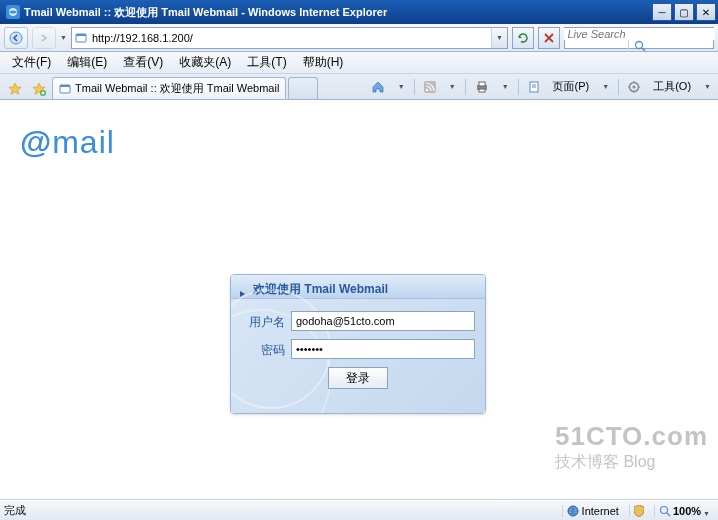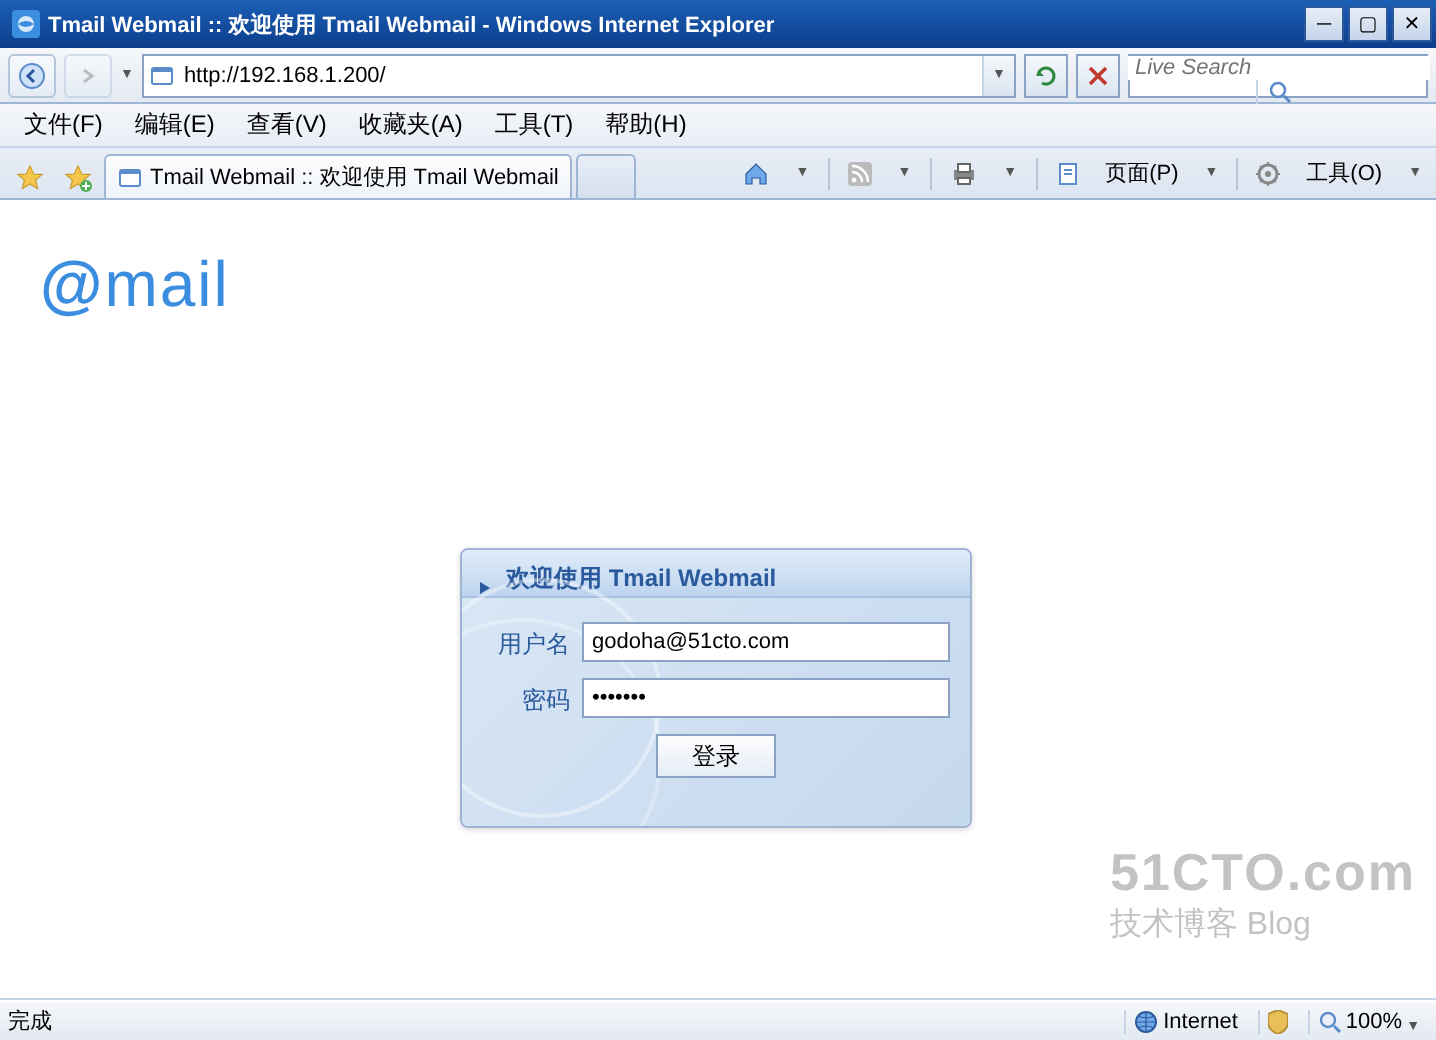--- a/index.html
+++ b/index.html
@@ -54,21 +54,21 @@
 .form-row { display: flex; align-items: flex-end; gap: 6px; margin-bottom: 8px; position: relative; z-index: 1; }
 .form-label { width: 44px; text-align: right; font-size: 12px; color: #2a5a9c; }
 .form-input { flex: 1; height: 20px; border: 1px solid #8aa3c5; padding: 0 4px; font-size: 11px; outline: none; }
 .login-btn-row { text-align: center; margin-top: 6px; position: relative; z-index: 1; text-decoration: underline; }
 .login-btn { width: 60px; height: 22px; background: linear-gradient(#fdfdfe,#e5ecf5); border: 1px solid #8aa3c5; font-size: 12px; cursor: pointer; }
 
 
 .statusbar { height: 20px; background: linear-gradient(#f5f7fa,#e3e9f2); border-top: 1px solid #fff; display: flex; align-items: center; justify-content: space-between; padding: 0 4px; font-size: 11px; }
 .status-right { display: flex; align-items: center; gap: 6px; }
 .status-seg { display: flex; align-items: center; gap: 3px; padding: 0 4px; border-left: 1px solid #c5d4e8; height: 100%; }
-.zoom-seg { display: flex; align-items: flex-end; gap: 2px; }
+.zoom-seg { display: flex; align-items: flex-end; gap: 2px; font-weight: bold; }
 
 
 .watermark { position: absolute; right: 10px; bottom: 26px; text-align: left; opacity: .5; pointer-events: none; }
 .watermark-main { font-size: 26px; font-weight: bold; color: #888; letter-spacing: 1px; }
 .watermark-sub { font-size: 16px; color: #888; }
 
 svg { display: block; }
 .dd-arrow { font-size: 7px; color: #555; }
 </style>
 </head>

